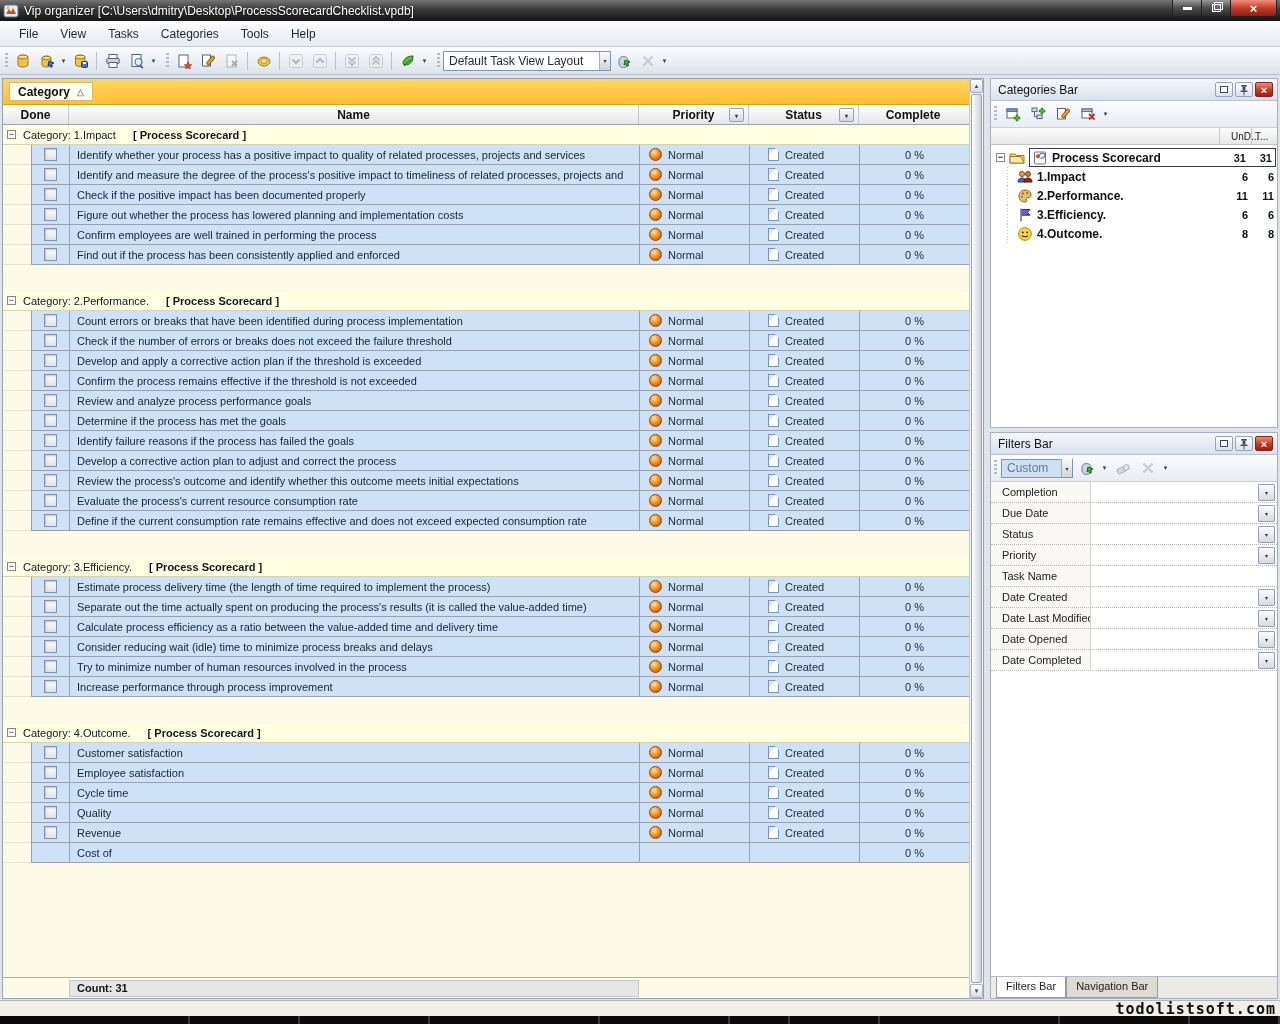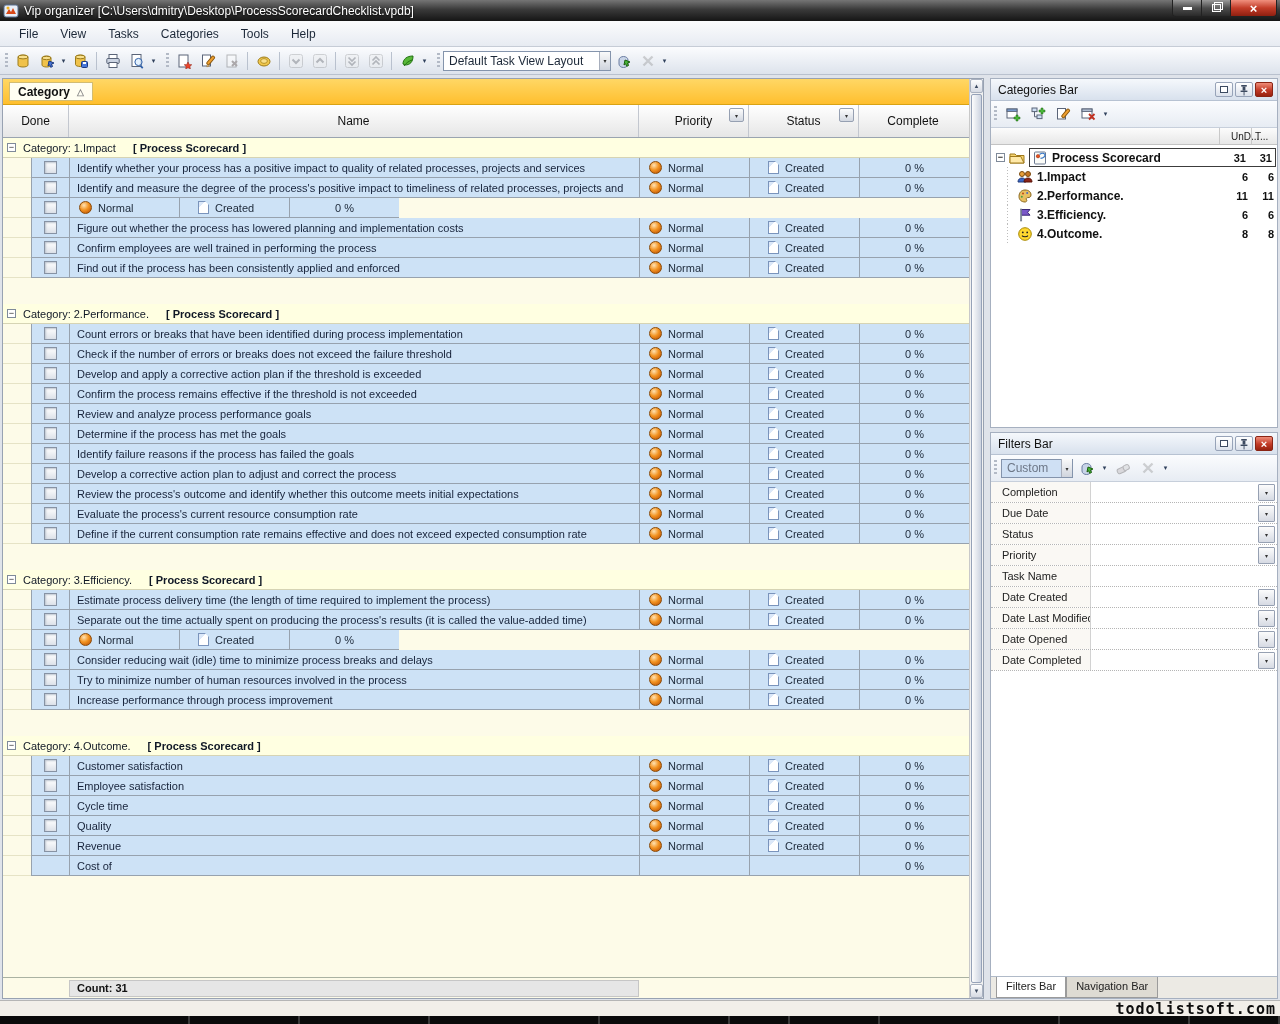--- a/index.html
+++ b/index.html
@@ -40,21 +40,21 @@
 
   
   .main { flex:1 1 auto; display:flex; padding:3px 2px 1px 2px; background:#dfe3ea; overflow:hidden; }
 
   .grid-area { width:982px; flex:0 0 auto; display:flex; flex-direction:column; border:1px solid #98a2b2; background:#fdfbe8; position:relative; }
   .groupband { height:26px; background:linear-gradient(#ffd765,#ffbf2e); border-bottom:1px solid #d9a315; display:flex; align-items:center; padding-left:6px; flex:0 0 auto; }
   .chip { background:#fffef2; border:1px solid #d2bc72; height:19px; display:flex; align-items:center; gap:7px; padding:0 8px; font-weight:bold; font-size:12px; color:#111; }
   .sorttri { font-size:9px; color:#8d8d8d; }
   .sorttri::before { content:"\25B3"; }
 
-  .ghead { height:33px; display:flex; background:linear-gradient(#ffffff,#e6e6e6); border-bottom:1px solid #9aa4b0; font-weight:normal; font-size:12px; color:#111; flex:0 0 auto; width:966px; }
+  .ghead { height:20px; display:flex; background:linear-gradient(#ffffff,#e6e6e6); border-bottom:1px solid #9aa4b0; font-weight:bold; font-size:12px; color:#111; flex:0 0 auto; width:966px; }
   .hcell { display:flex; align-items:center; justify-content:center; border-right:1px solid #c3c7cf; position:relative; }
   .h-done { width:66px; } .h-name { width:570px; } .h-priority { width:110px; } .h-status { width:110px; } .h-complete { width:108px; border-right:none; }
   .hdd { position:absolute; right:4px; top:3px; width:15px; height:14px; border:1px solid #96a0b2; border-radius:2px; background:linear-gradient(#fdfdfd,#d3d8e1); display:flex; align-items:center; justify-content:center; font-size:6px; color:#333; }
   .hdd::before { content:"\25BE"; }
 
   .gbody { flex:1 1 auto; overflow:hidden; width:966px; }
   .ghdr { height:20px; display:flex; align-items:center; gap:7px; background:#ffffe1; border-bottom:1px solid #d6d4b4; padding-left:4px; font-size:11px; color:#101826; }
   .exp { width:9px; height:9px; border:1px solid #7f8a99; background:#fff; display:flex; align-items:center; justify-content:center; font-size:9px; line-height:7px; color:#222; }
   .exp::before { content:"\2212"; }
   .gsuffix { margin-left:10px;font-weight:bold; }
@@ -346,20 +346,21 @@
               <span class="pagei"></span>
               <span class="slabel">Created</span>
             </div>
             <div class="c-complete">0 %</div>
           </div>
           <div class="grow">
             <div class="c-gutter"></div>
             <div class="c-done">
               <span class="cb"></span>
             </div>
+            <div class="c-name">Check if the positive impact has been documented properly</div>
             <div class="c-priority">
               <span class="ball"></span>
               <span class="plabel">Normal</span>
             </div>
             <div class="c-status">
               <span class="pagei"></span>
               <span class="slabel">Created</span>
             </div>
             <div class="c-complete">0 %</div>
           </div>
@@ -629,20 +630,21 @@
               <span class="pagei"></span>
               <span class="slabel">Created</span>
             </div>
             <div class="c-complete">0 %</div>
           </div>
           <div class="grow">
             <div class="c-gutter"></div>
             <div class="c-done">
               <span class="cb"></span>
             </div>
+            <div class="c-name">Calculate process efficiency as a ratio between the value-added time and delivery time</div>
             <div class="c-priority">
               <span class="ball"></span>
               <span class="plabel">Normal</span>
             </div>
             <div class="c-status">
               <span class="pagei"></span>
               <span class="slabel">Created</span>
             </div>
             <div class="c-complete">0 %</div>
           </div>

